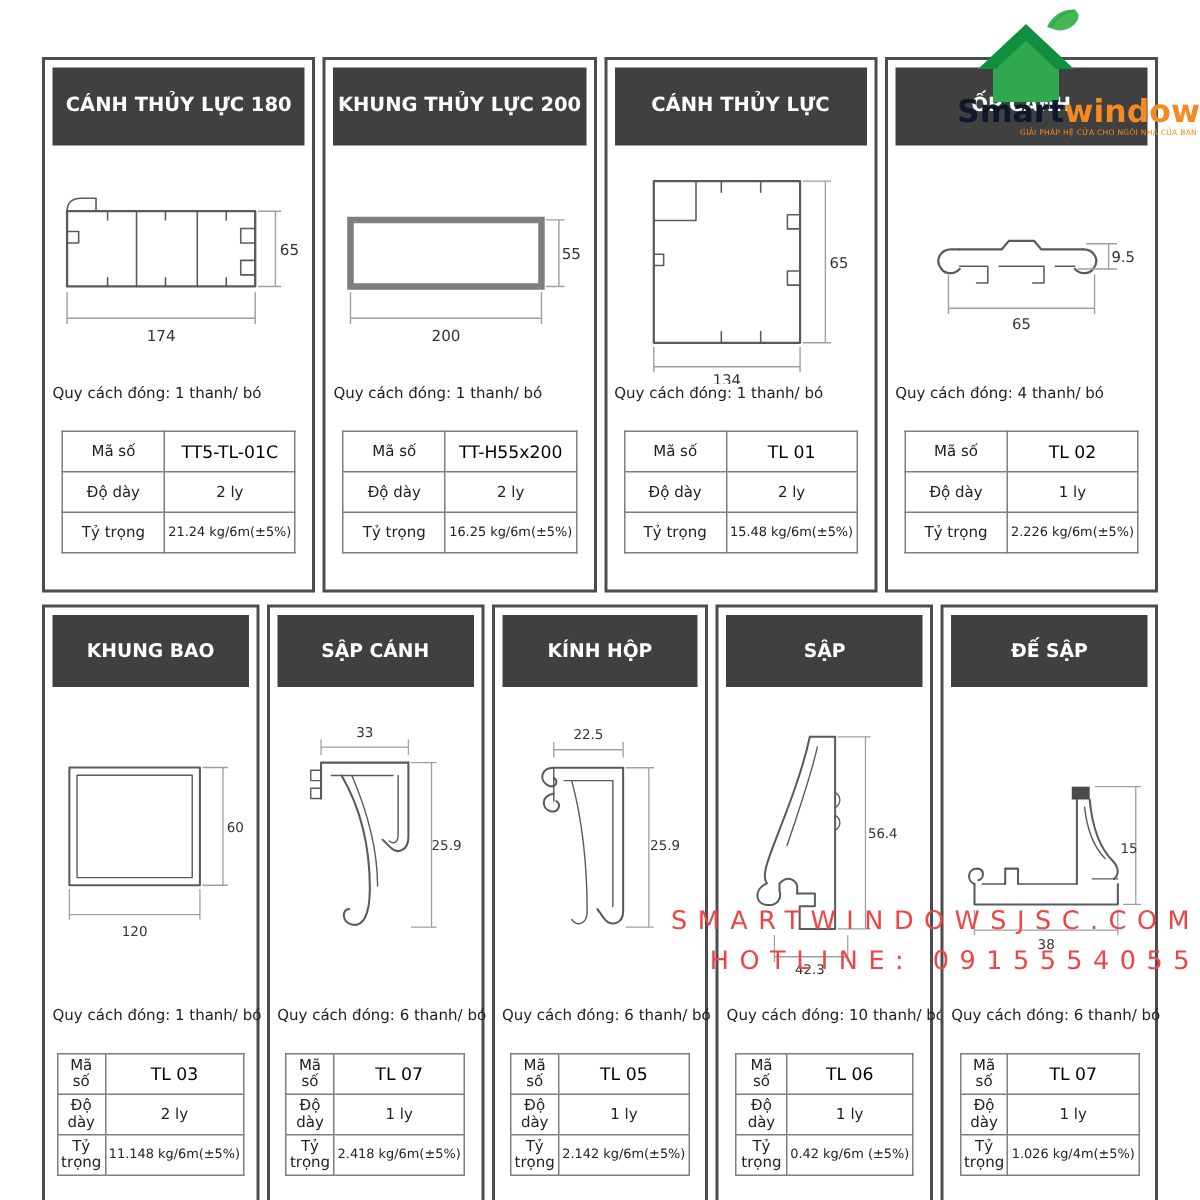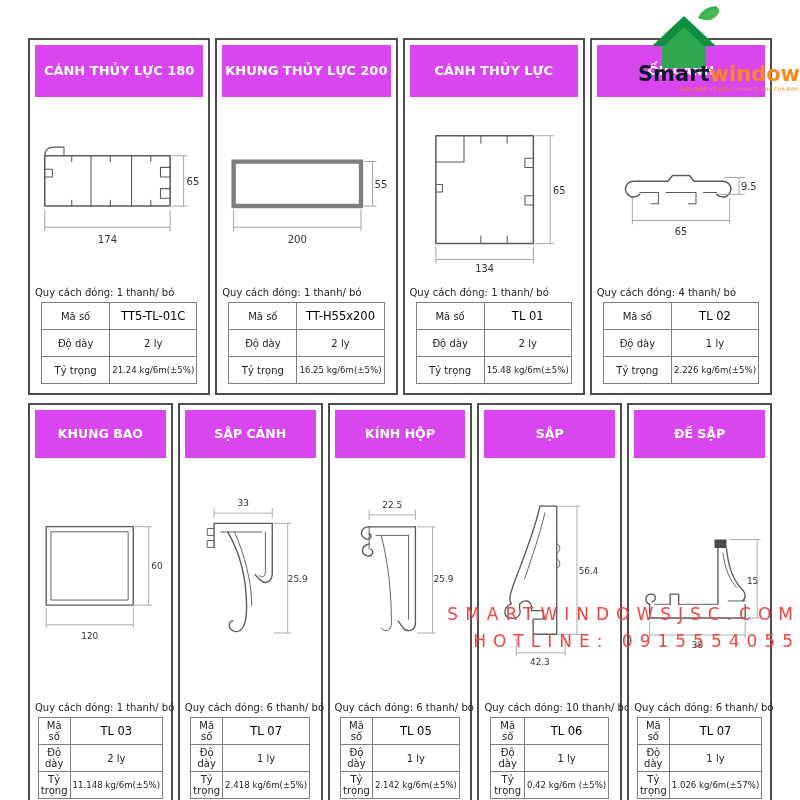--- a/index.html
+++ b/index.html
@@ -3,25 +3,25 @@
 <meta charset="utf-8">
 <style>
   *{box-sizing:border-box;margin:0;padding:0}
   html,body{width:800px;height:800px;background:#fff}
   body{font-family:"DejaVu Sans",sans-serif;position:relative;overflow:hidden}
   .page{position:absolute;inset:0;padding:38px 28px 0}
   .row{display:flex;gap:5px}
   .row1{height:357px;margin-bottom:8px}
   .row2{height:407px}
   .card{flex:1;border:2px solid #4d4d4d;background:#fff;display:flex;flex-direction:column;padding:5px 5px 9px;min-width:0}
-  .card-header{background:#d946ef;color:#fff;font-weight:bold;text-align:center;display:flex;align-items:center;justify-content:center;height:52px;font-size:13px;line-height:1.1;flex:none}
+  .card-header{background:#404040;color:#fff;font-weight:bold;text-align:center;display:flex;align-items:center;justify-content:center;height:52px;font-size:13px;line-height:1.1;flex:none}
   .row2 .card-header{font-size:12.5px;height:48px}
   .drawing{flex:1;display:flex;align-items:center;justify-content:center;overflow:hidden}
   .packing{text-align:left;font-size:10px;color:#222;margin:1px 0 4px;white-space:nowrap}
-  table.spec{border-collapse:collapse;width:calc(100% - 12px);margin:0 auto;flex:none}
+  table.spec{border-collapse:collapse;width:calc(100% - 12px);margin:15px auto;flex:none}
   .spec td{border:1px solid #7e7e7e;text-align:center;height:27px;font-size:10px;color:#222;padding:1px 2px}
   .spec td.lbl{width:44%}
   .spec td.code{font-weight:normal;font-size:11.5px;color:#000}
   .spec td.wv{font-size:8.6px;white-space:nowrap}
   svg{display:block}
   .p{fill:none;stroke:#5a5a5a;stroke-width:1.6;stroke-linejoin:round;stroke-linecap:round}
   .p2{fill:none;stroke:#5a5a5a;stroke-width:1.1;stroke-linejoin:round;stroke-linecap:round}
   .pt{fill:none;stroke:#7e7e7e;stroke-width:4.5}
   .d{stroke:#9f9f9f;stroke-width:1;fill:none}
   svg text{font-family:"DejaVu Sans",sans-serif;font-size:10.5px;fill:#333}
@@ -338,21 +338,21 @@
             <tr>
               <td class="lbl">Mã số</td>
               <td class="code">TL 07</td>
             </tr>
         <tr>
               <td class="lbl">Độ dày</td>
               <td>1 ly</td>
             </tr>
         <tr>
               <td class="lbl">Tỷ trọng</td>
-              <td class="wv">1.026 kg/6m(±57%)</td>
+              <td class="wv">1.026 kg/4m(±5%)</td>
             </tr>
       </tbody>
         </table>
     </div>
 
   </div>
 
   <div class="watermark">
     <div class="wm1">SMARTWINDOWSJSC.COM</div>
     <div class="wm2">HOTLINE: 0915554055</div>

